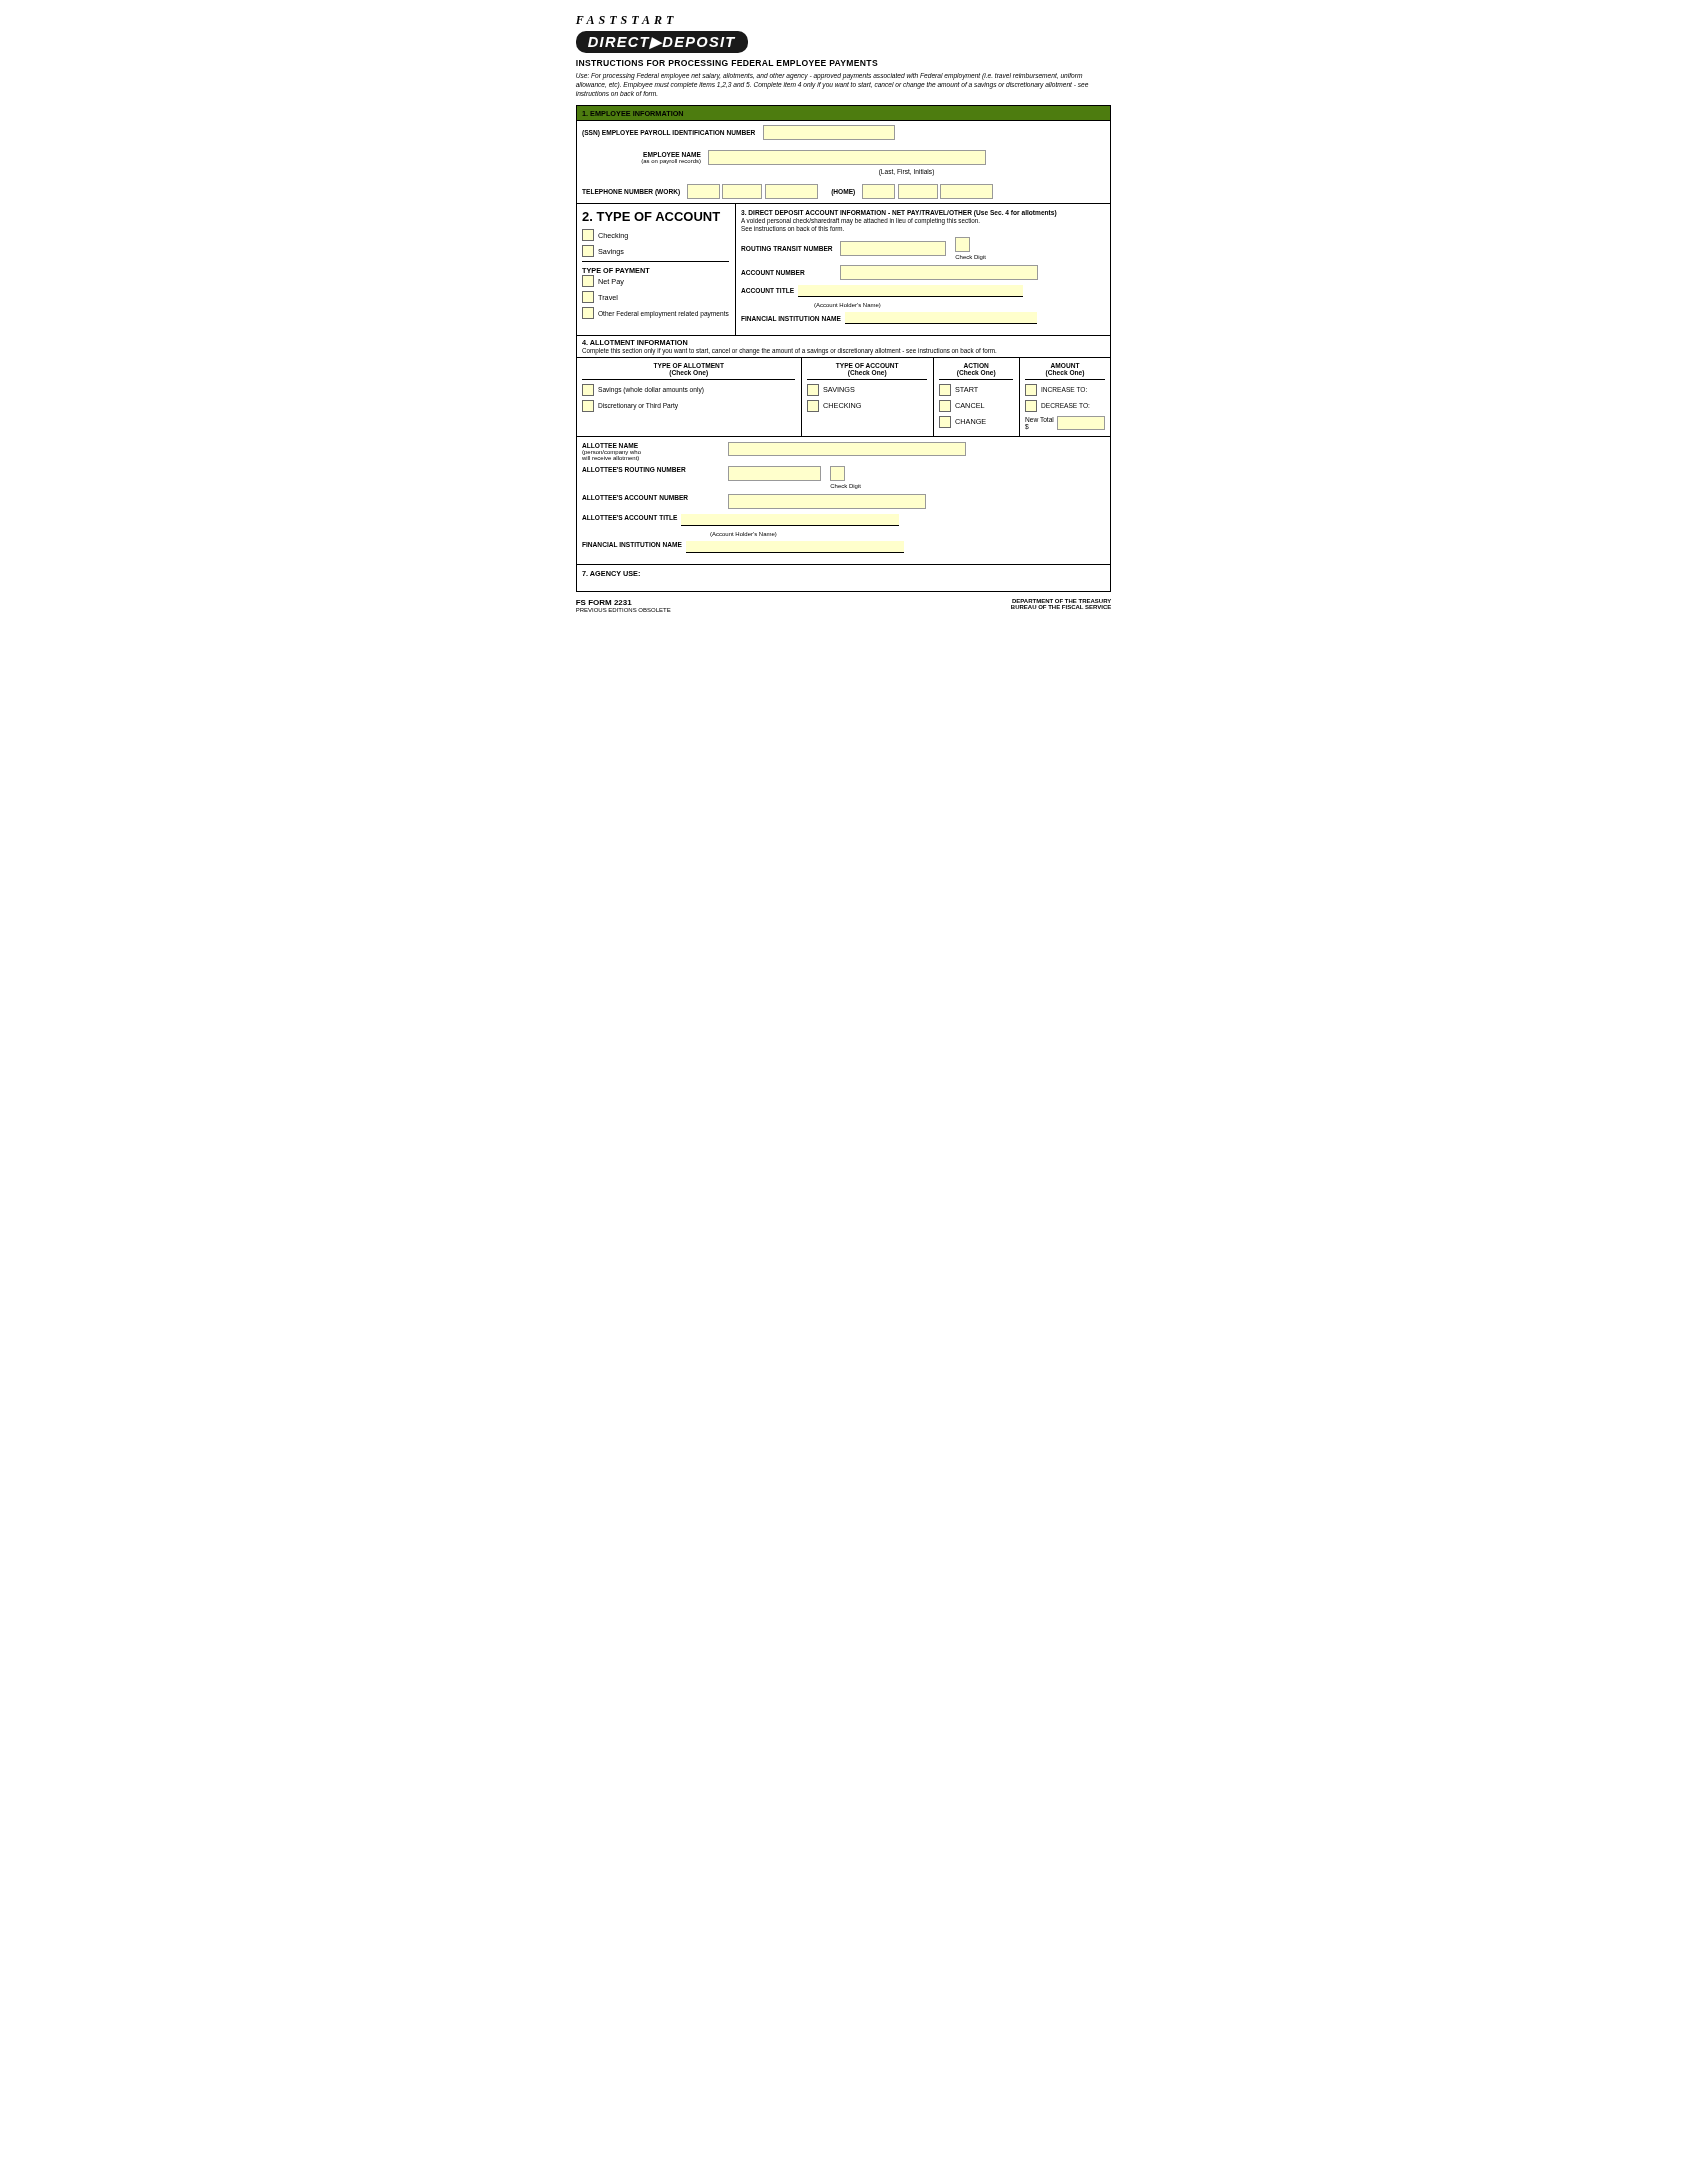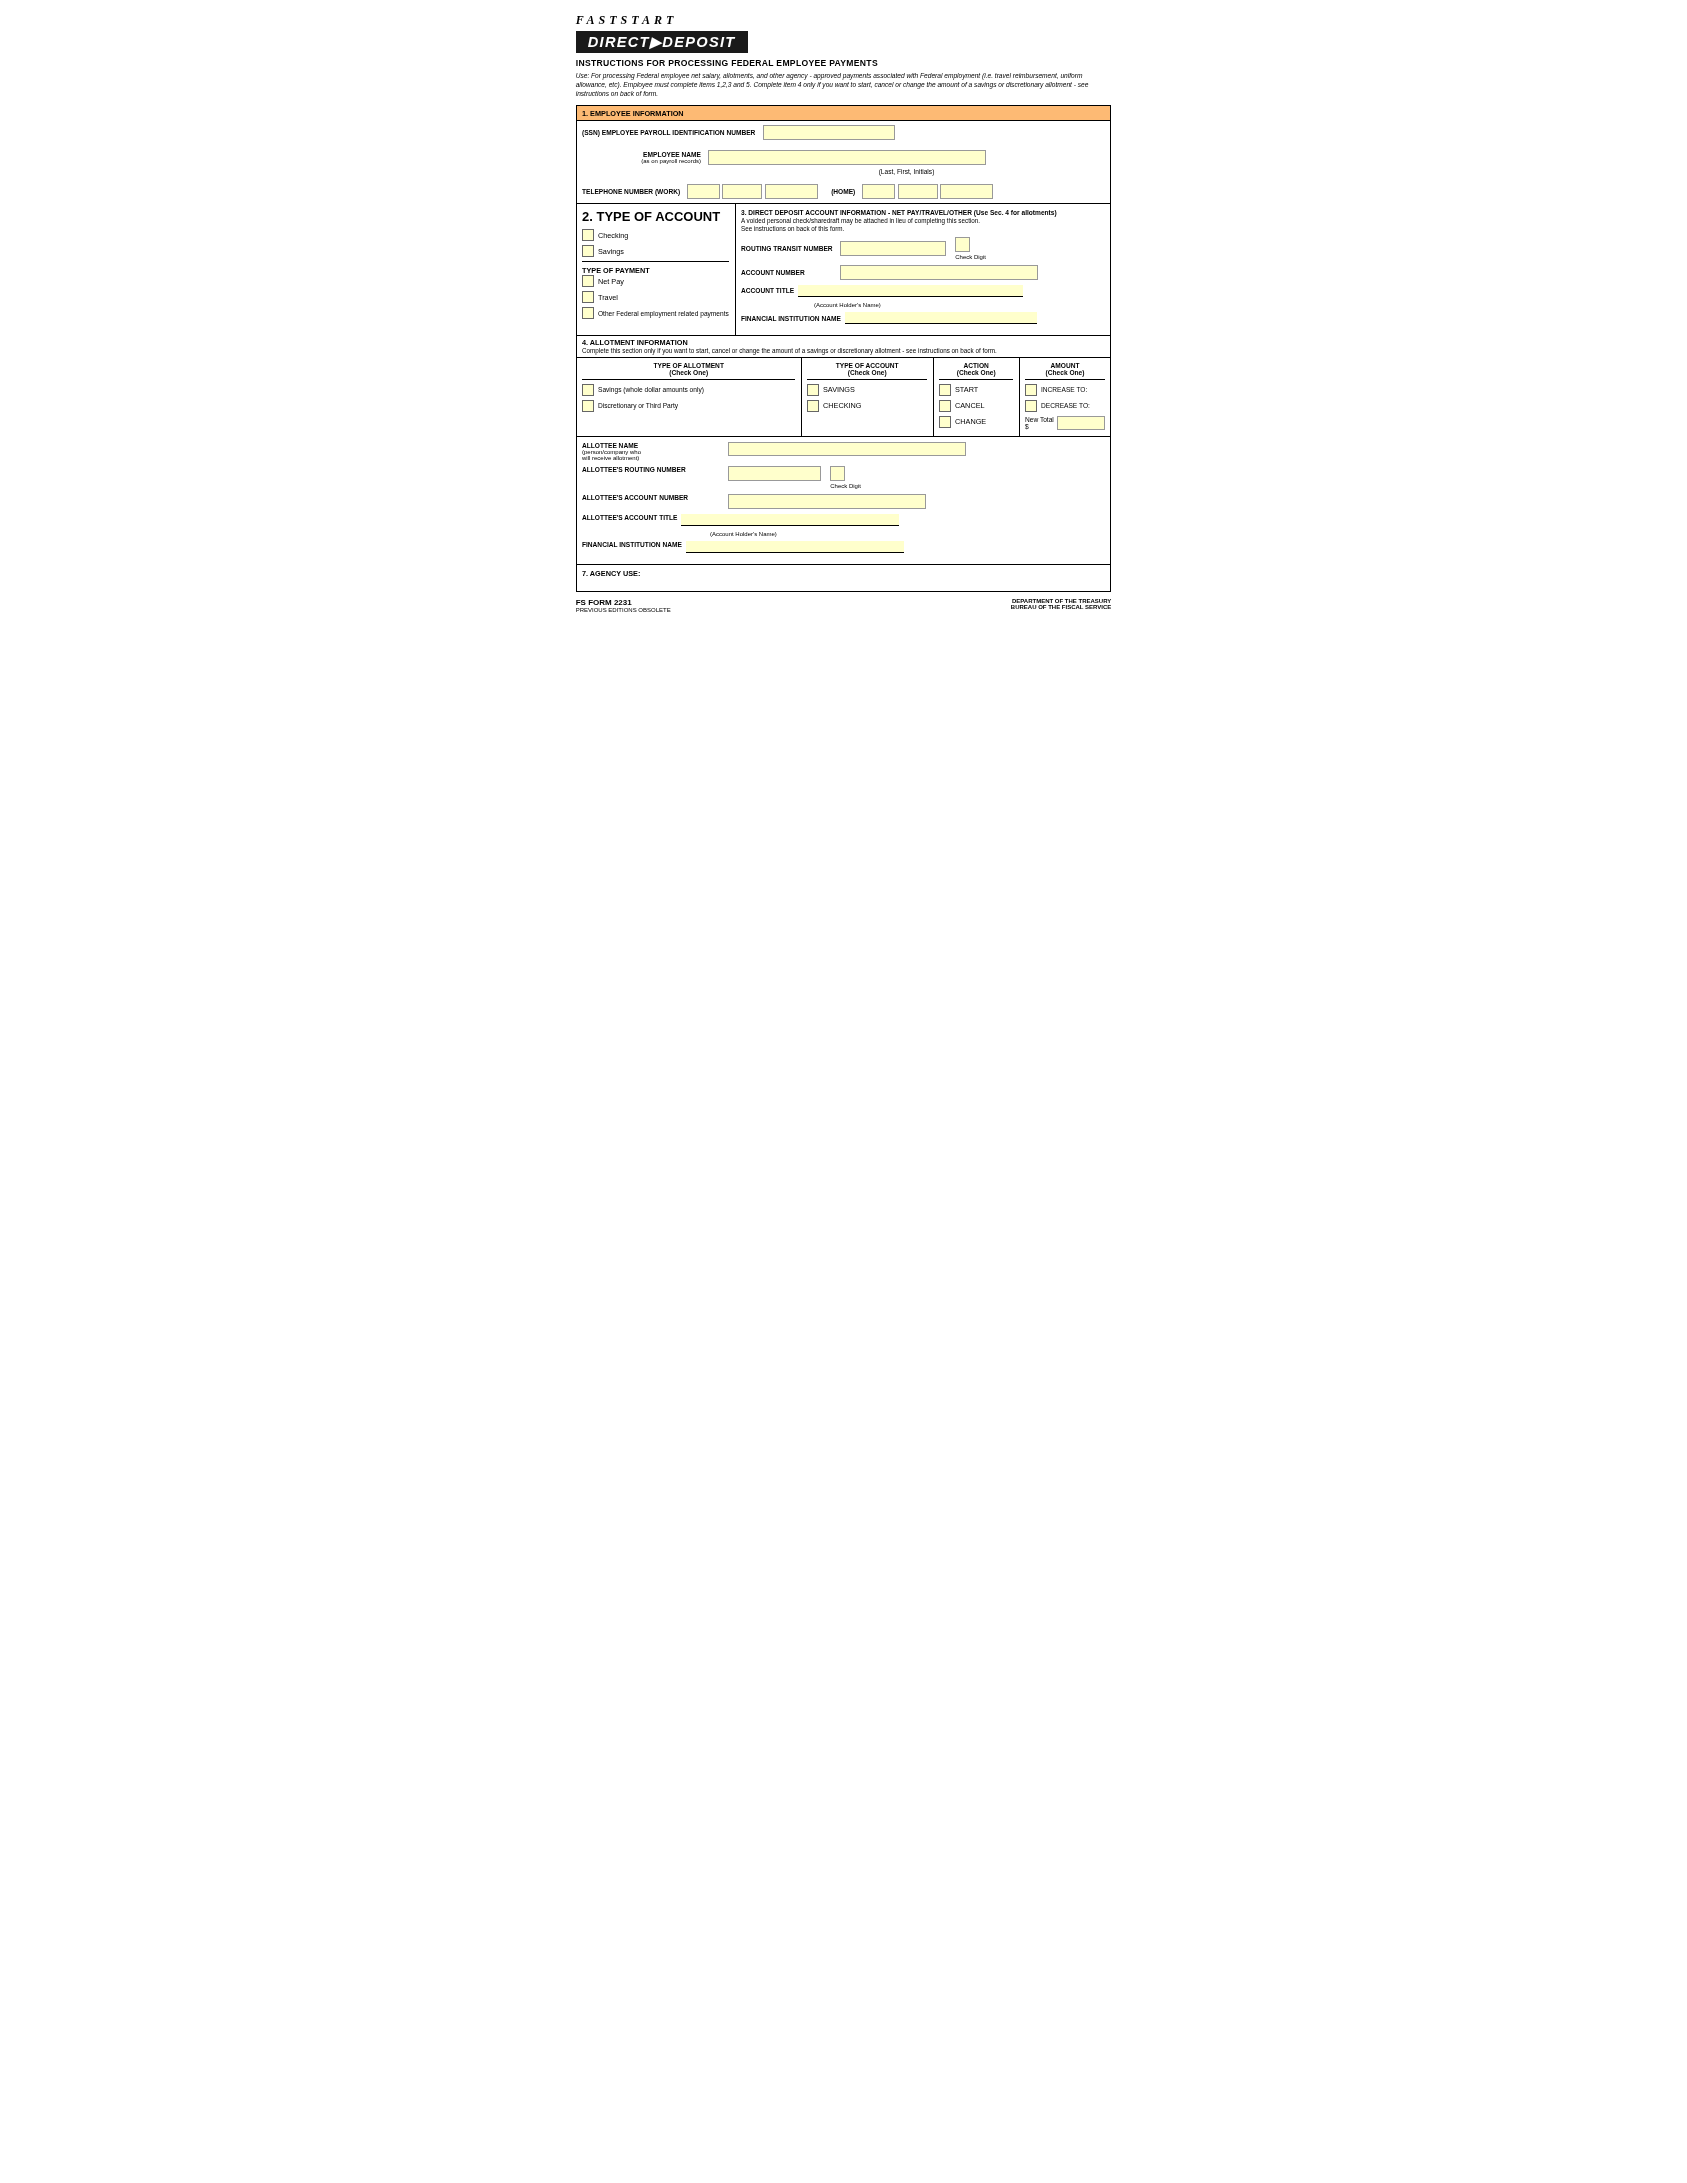--- a/index.html
+++ b/index.html
@@ -27,20 +27,21 @@
       background: #1a1a1a;
       color: #fff;
       display: inline-block;
       padding: 2.6px 12px;
       font-size: 14.6px;
       font-weight: 900;
       letter-spacing: 1.3px;
       margin: 1.3px 0;
       font-style: italic;
       text-transform: uppercase;
+      border-radius: 10px;
     }
     .instructions-title {
       font-size: 8.6px;
       font-weight: bold;
       margin: 4px 0 2.6px 0;
       letter-spacing: 0.3px;
     }
     .intro-text {
       font-size: 6.6px;
       font-style: italic;
@@ -50,21 +51,21 @@
     .form-container {
       border: 1.3px solid #000;
     }
     .section {
       border-bottom: 1.3px solid #000;
     }
     .section:last-child {
       border-bottom: none;
     }
     .section-header {
-      background: #fdba74;
+      background: #4d7c0f;
       font-weight: bold;
       font-size: 7.3px;
       padding: 2.6px 5.3px;
       border-bottom: 0.7px solid #000;
     }
     .input-field {
       background: #ffffcc;
       border: 0.7px solid #999;
       height: 14.6px;
       display: inline-block;

